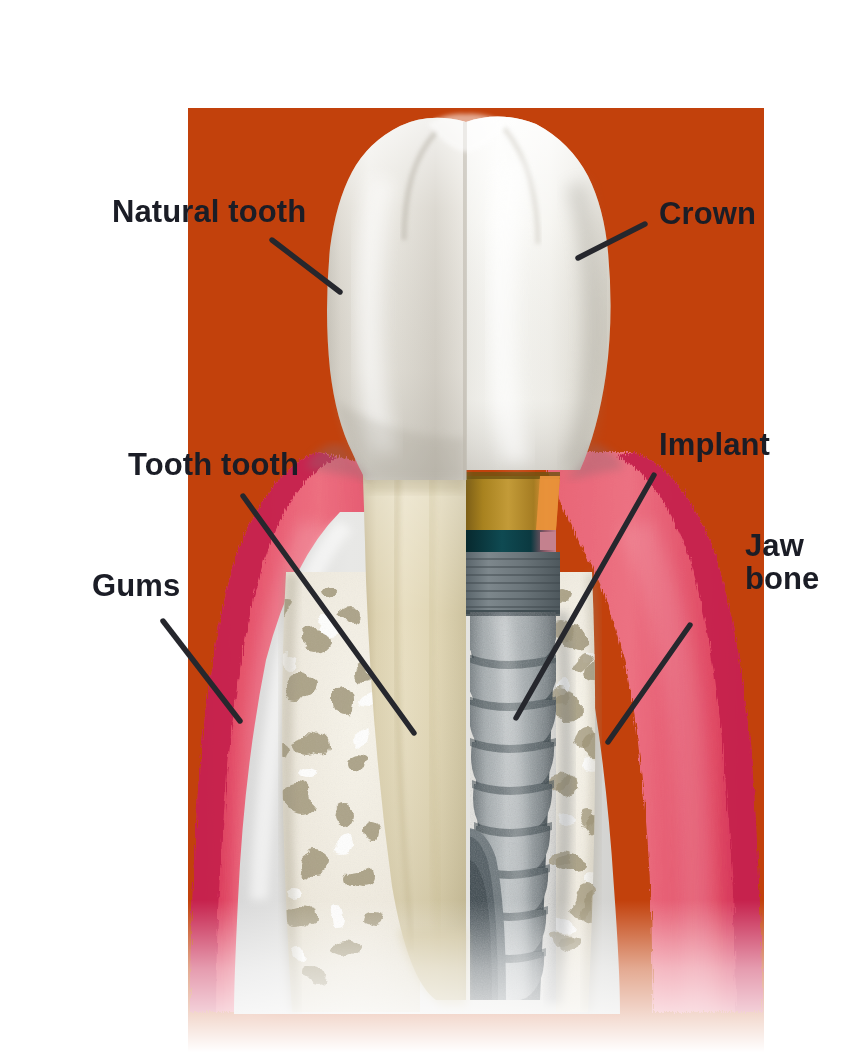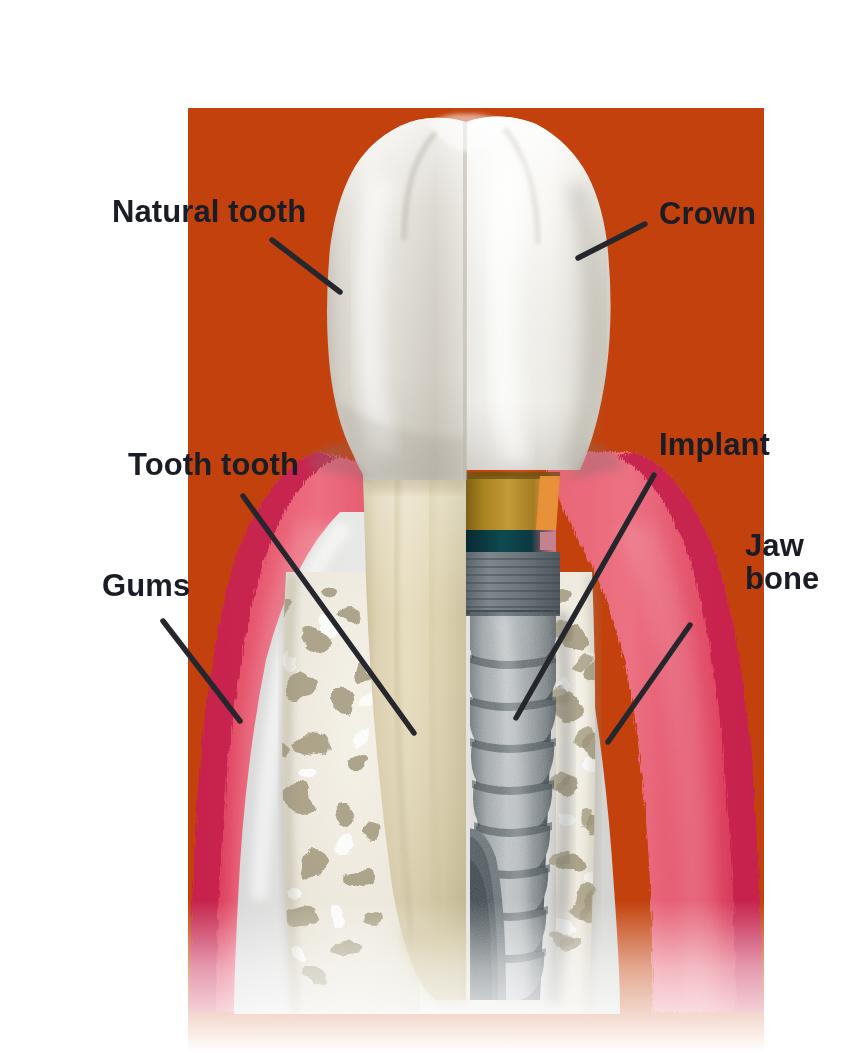--- a/index.html
+++ b/index.html
@@ -33,21 +33,21 @@
     font-size: 31px;
     letter-spacing: 0.1px;
     line-height: 1.08;
     white-space: pre;
     user-select: none;
   }
   .label.two-line { white-space: normal; }
   #label-natural-tooth { left: 112px; top: 195px; }
   #label-crown        { left: 659px; top: 197px; }
   #label-tooth-root   { left: 128px; top: 448px; }
-  #label-gums         { left: 102px; top: 569px; }
+  #label-gums         { left: 92px; top: 569px; }
   #label-implant      { left: 659px; top: 428px; }
   #label-jaw-bone     { left: 745px; top: 529px; width: 110px; }
   .leader {
     stroke: #26272d;
     stroke-width: 5.4;
     stroke-linecap: round;
     fill: none;
   }
 </style>
 </head>

